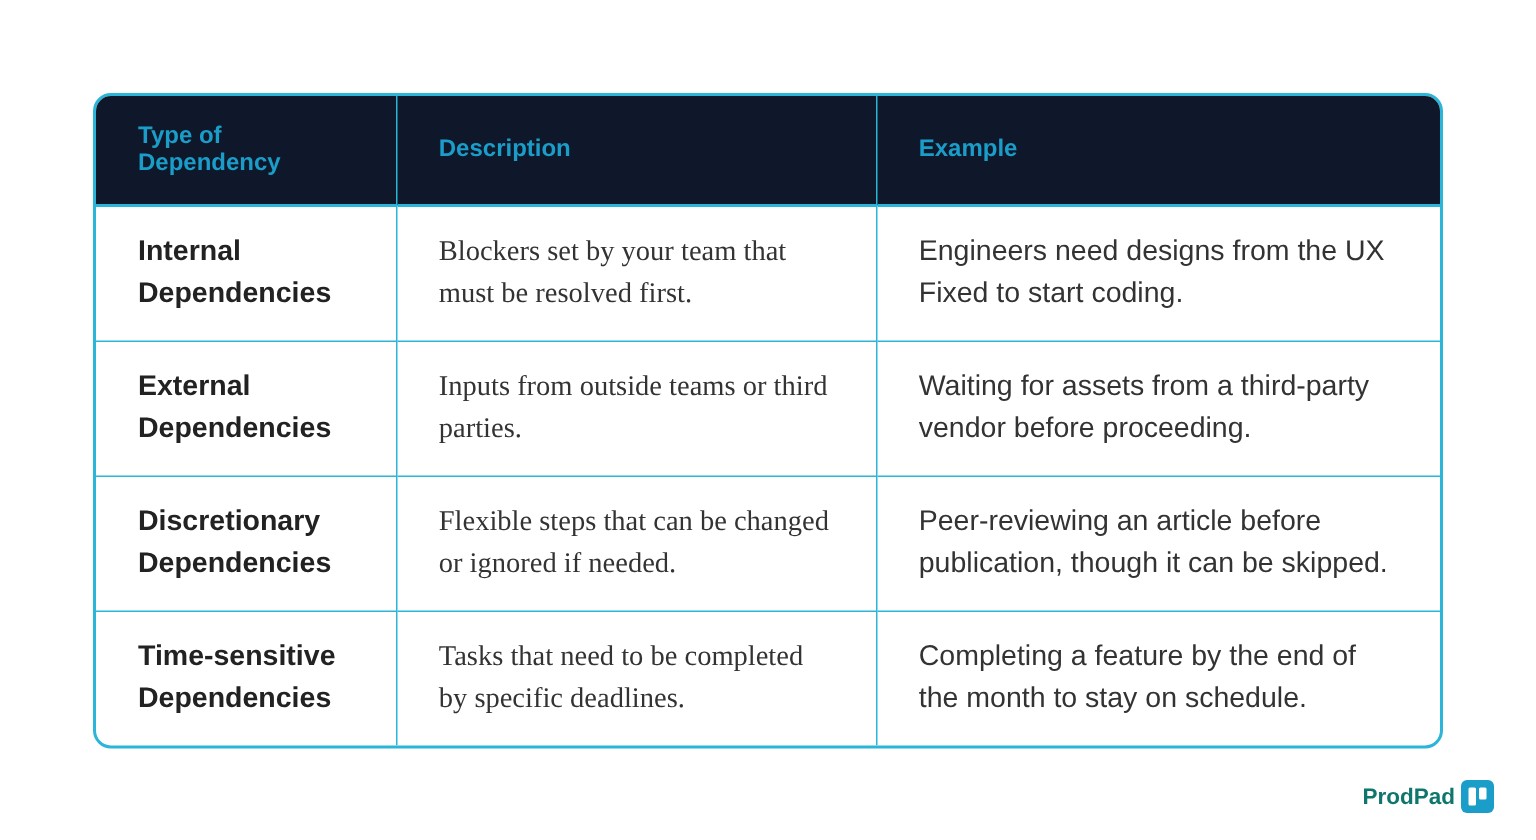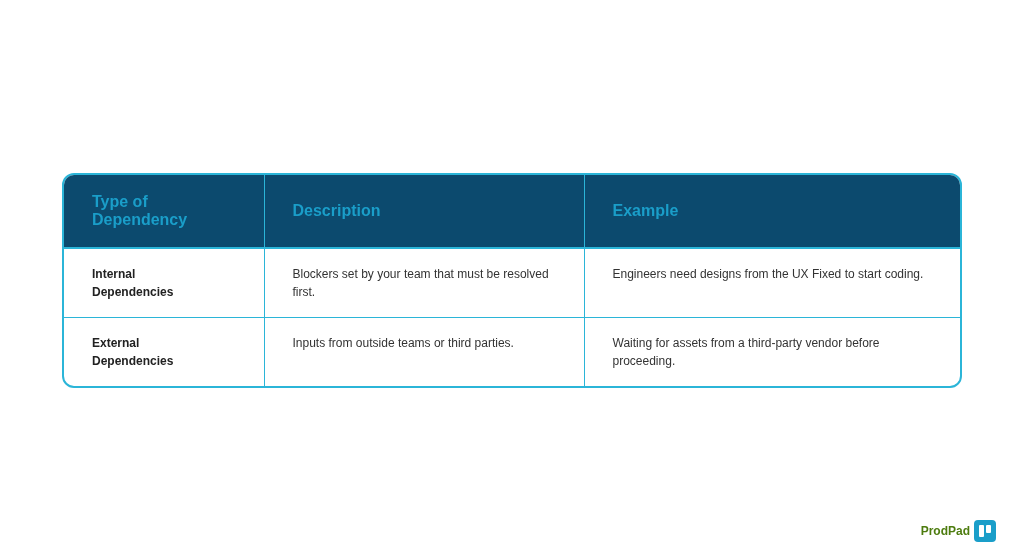--- a/index.html
+++ b/index.html
@@ -25,21 +25,21 @@
       border-radius: 12px;
       overflow: hidden;
     }
 
     table {
       width: 100%;
       border-collapse: collapse;
     }
 
     thead tr {
-      background: #0c4a6e;
+      background: #0f172a;
     }
 
     thead th {
       padding: 18px 28px;
       text-align: left;
       font-size: 16px;
       font-weight: 700;
       color: #1a9ec9;
       border-bottom: 2px solid #2bb5d8;
       border-right: 1px solid #2bb5d8;
@@ -57,54 +57,55 @@
     tbody tr {
       border-bottom: 1px solid #2bb5d8;
     }
 
     tbody tr:last-child {
       border-bottom: none;
     }
 
     tbody td {
       padding: 16px 28px;
-      font-size: 12px;
+      font-size: 19px;
       color: #333333;
       vertical-align: top;
       border-right: 1px solid #2bb5d8;
       line-height: 1.5;
     }
 
     tbody td:last-child {
       border-right: none;
     }
 
     tbody td:first-child {
       font-weight: 700;
       color: #222222;
       width: 200px;
     }
 
     tbody td:nth-child(2) {
       width: 320px;
+      font-family: Liberation Serif, serif;
     }
 
     .prodpad-logo {
       position: absolute;
       bottom: 18px;
       right: 28px;
       display: flex;
       align-items: center;
       gap: 4px;
     }
 
     .prodpad-text {
-      font-size: 12px;
+      font-size: 15px;
       font-weight: 700;
-      color: #4d7c0f;
+      color: #0f766e;
     }
 
     .prodpad-icon {
       width: 22px;
       height: 22px;
       background: #1a9ec9;
       border-radius: 4px;
       display: flex;
       align-items: center;
       justify-content: center;
@@ -130,20 +131,30 @@
       <tr>
             <td>Internal<br>Dependencies</td>
             <td>Blockers set by your team that must be resolved first.</td>
             <td>Engineers need designs from the UX Fixed to start coding.</td>
           </tr>
           <tr>
             <td>External<br>Dependencies</td>
             <td>Inputs from outside teams or third parties.</td>
             <td>Waiting for assets from a third-party vendor before proceeding.</td>
           </tr>
+          <tr>
+            <td>Discretionary<br>Dependencies</td>
+            <td>Flexible steps that can be changed or ignored if needed.</td>
+            <td>Peer-reviewing an article before publication, though it can be skipped.</td>
+          </tr>
+          <tr>
+            <td>Time-sensitive<br>Dependencies</td>
+            <td>Tasks that need to be completed by specific deadlines.</td>
+            <td>Completing a feature by the end of the month to stay on schedule.</td>
+          </tr>
         </tbody>
     </table>
   </div>
 </div>
 
 <div class="prodpad-logo">
   <span class="prodpad-text">ProdPad</span>
   <div class="prodpad-icon">
     <svg width="16" height="16" viewBox="0 0 16 16" fill="none" xmlns="http://www.w3.org/2000/svg">
       <rect x="2" y="2" width="5" height="12" rx="1" fill="white"></rect>

